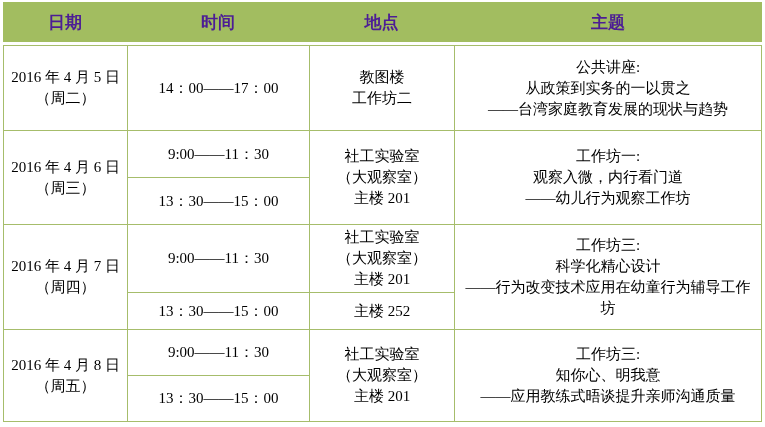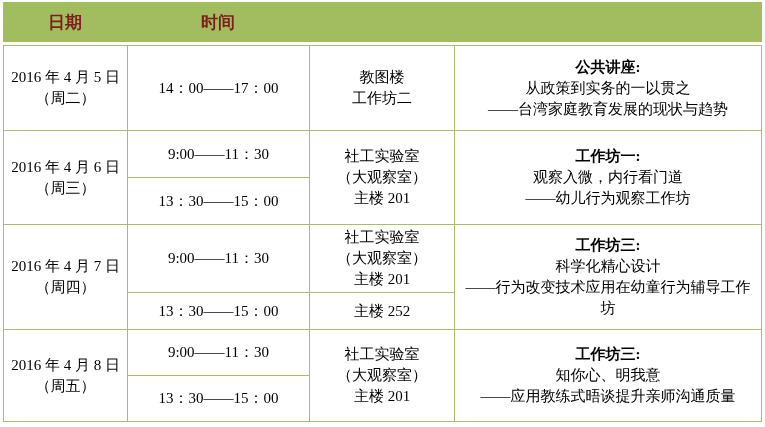--- a/index.html
+++ b/index.html
@@ -10,50 +10,52 @@
     width: 765px; height: 427px;
     background: #ffffff;
     overflow: hidden;
   }
   .tbl-wrap { position: absolute; left: 3px; top: 2px; width: 759px; }
 
   
   .hdr { display: flex; height: 40px; background: #a2bd60; }
   .hcell {
     display: flex; align-items: center; justify-content: center;
-    color: #7f1d1d; font-weight: bold; font-size: 17px;
+    color: #4c1d95; font-weight: bold; font-size: 17px;
   }
   .hc0 { width: 124px; } .hc1 { width: 182px; text-align: right; } .hc2 { width: 145px; } .hc3 { flex: 1; }
 
   
   table.sched {
     border-collapse: collapse; table-layout: fixed;
     width: 759px; margin-top: 3px; padding-left: 8px;
   }
   table.sched td {
     border: 1px solid #a6bd6b;
     text-align: center; vertical-align: middle;
     font-size: 15px; color: #000000;
     padding: 2px 4px;
     background: #ffffff;
   }
   td.green { background: #dce6c8; }
   td.theme { text-align: left; padding-left: 9px; }
-  .t-title { font-weight: bold; }
+  .t-title { font-weight: normal; }
   .line { line-height: 21px; }
 </style>
 </head>
 <body>
 
 <div class="page">
   <div class="tbl-wrap">
 
     <div class="hdr">
       <div class="hcell hc0">日期</div>
       <div class="hcell hc1">时间</div>
+      <div class="hcell hc2">地点</div>
+      <div class="hcell hc3">主题</div>
     </div>
 
     <table class="sched">
       <colgroup>
         <col style="width:124px">
           <col style="width:182px">
           <col style="width:145px">
           <col>
       </colgroup>
       <tbody>

